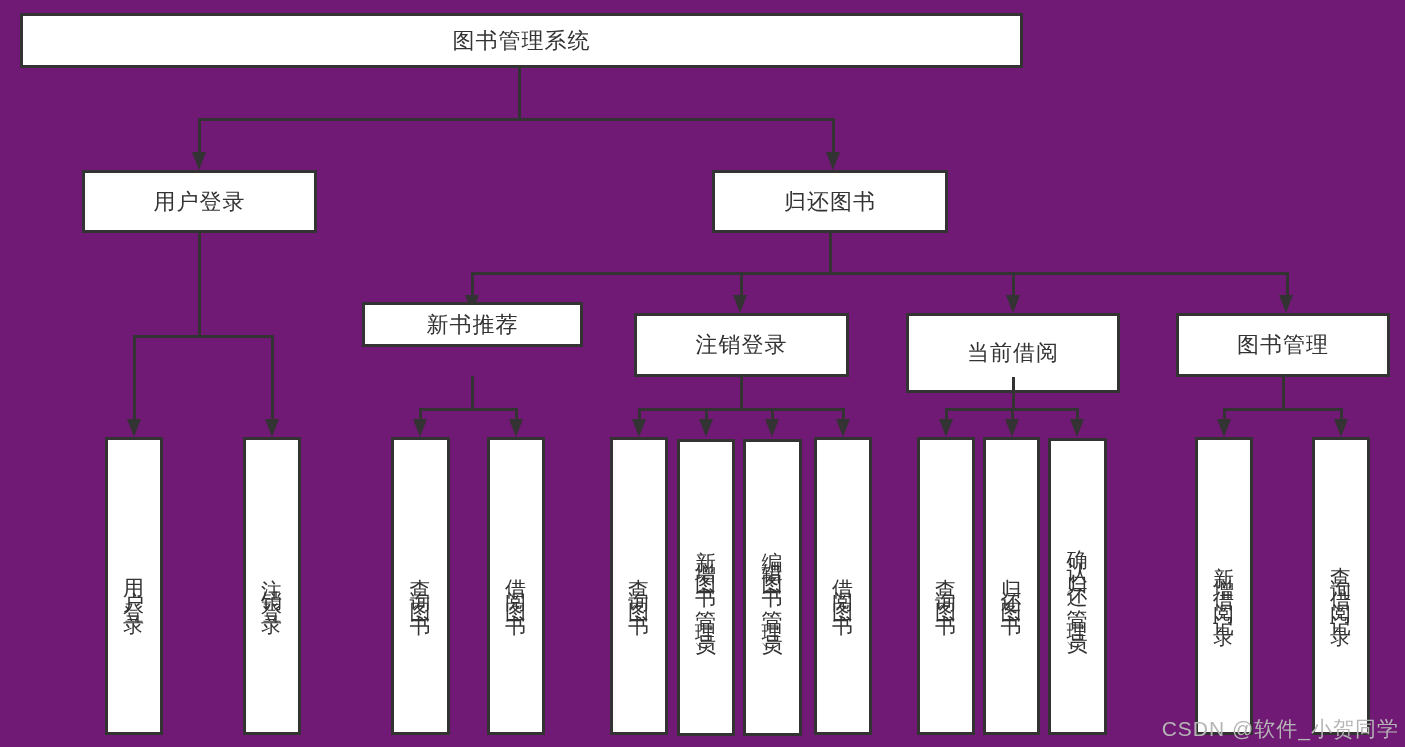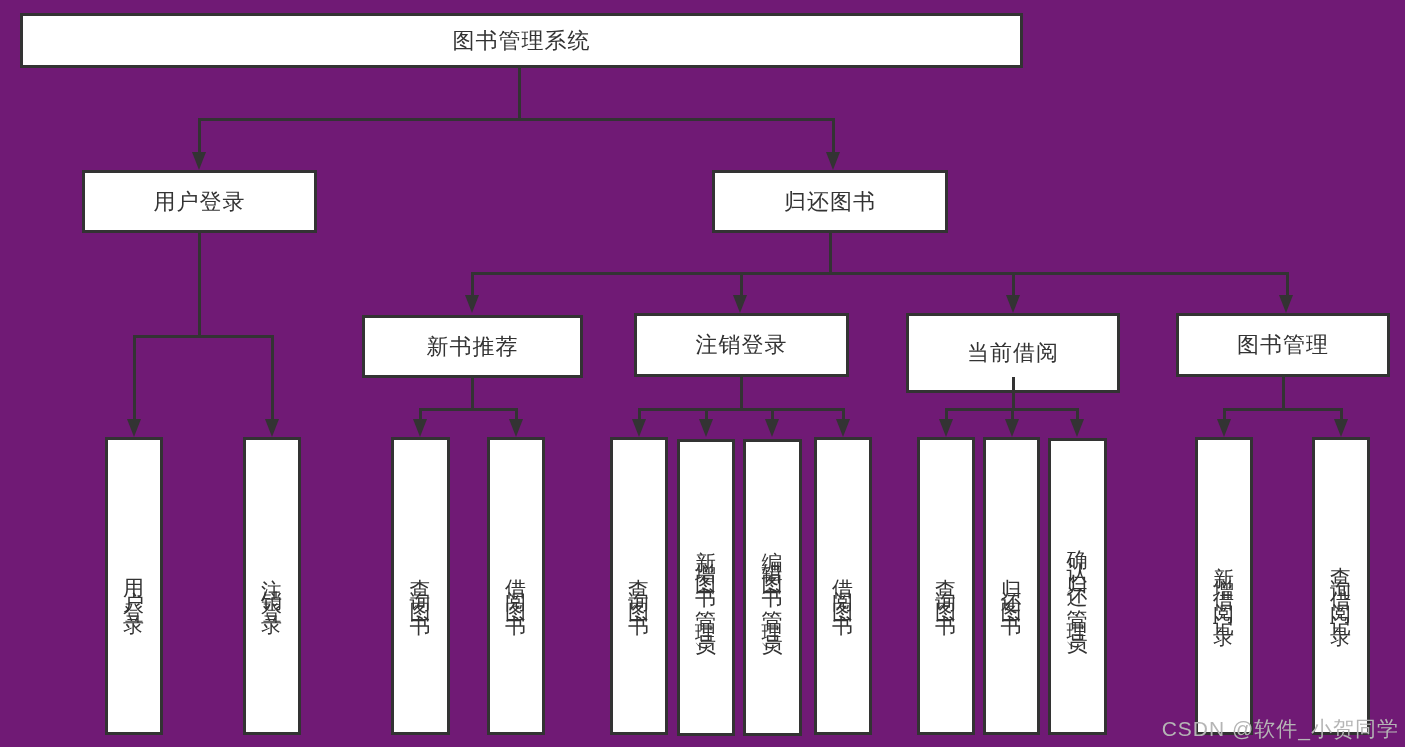--- a/index.html
+++ b/index.html
@@ -56,21 +56,21 @@
   <div class="h" style="left:471px;top:272px;width:818px"></div>
   <div class="v" style="left:471px;top:272px;height:29px"></div>
   <div class="arr" style="left:465px;top:295px"></div>
   <div class="v" style="left:740px;top:272px;height:29px"></div>
   <div class="arr" style="left:733px;top:295px"></div>
   <div class="v" style="left:1012px;top:272px;height:29px"></div>
   <div class="arr" style="left:1006px;top:295px"></div>
   <div class="v" style="left:1286px;top:272px;height:29px"></div>
   <div class="arr" style="left:1279px;top:295px"></div>
 
-  <div class="box hbox" style="left:362px;top:315px;width:221px;height:63px">新书推荐</div>
+  <div class="box hbox" style="left:362px;top:302px;width:221px;height:45px">新书推荐</div>
   <div class="box hbox" style="left:634px;top:313px;width:215px;height:64px">注销登录</div>
   <div class="box hbox" style="left:906px;top:313px;width:214px;height:80px">当前借阅</div>
   <div class="box hbox" style="left:1176px;top:313px;width:214px;height:64px">图书管理</div>
 
   <div class="v" style="left:471px;top:376px;height:32px"></div>
   <div class="h" style="left:419px;top:408px;width:99px"></div>
   <div class="v" style="left:419px;top:408px;height:15px"></div>
   <div class="arr" style="left:413px;top:419px"></div>
   <div class="v" style="left:515px;top:408px;height:15px"></div>
   <div class="arr" style="left:509px;top:419px"></div>

